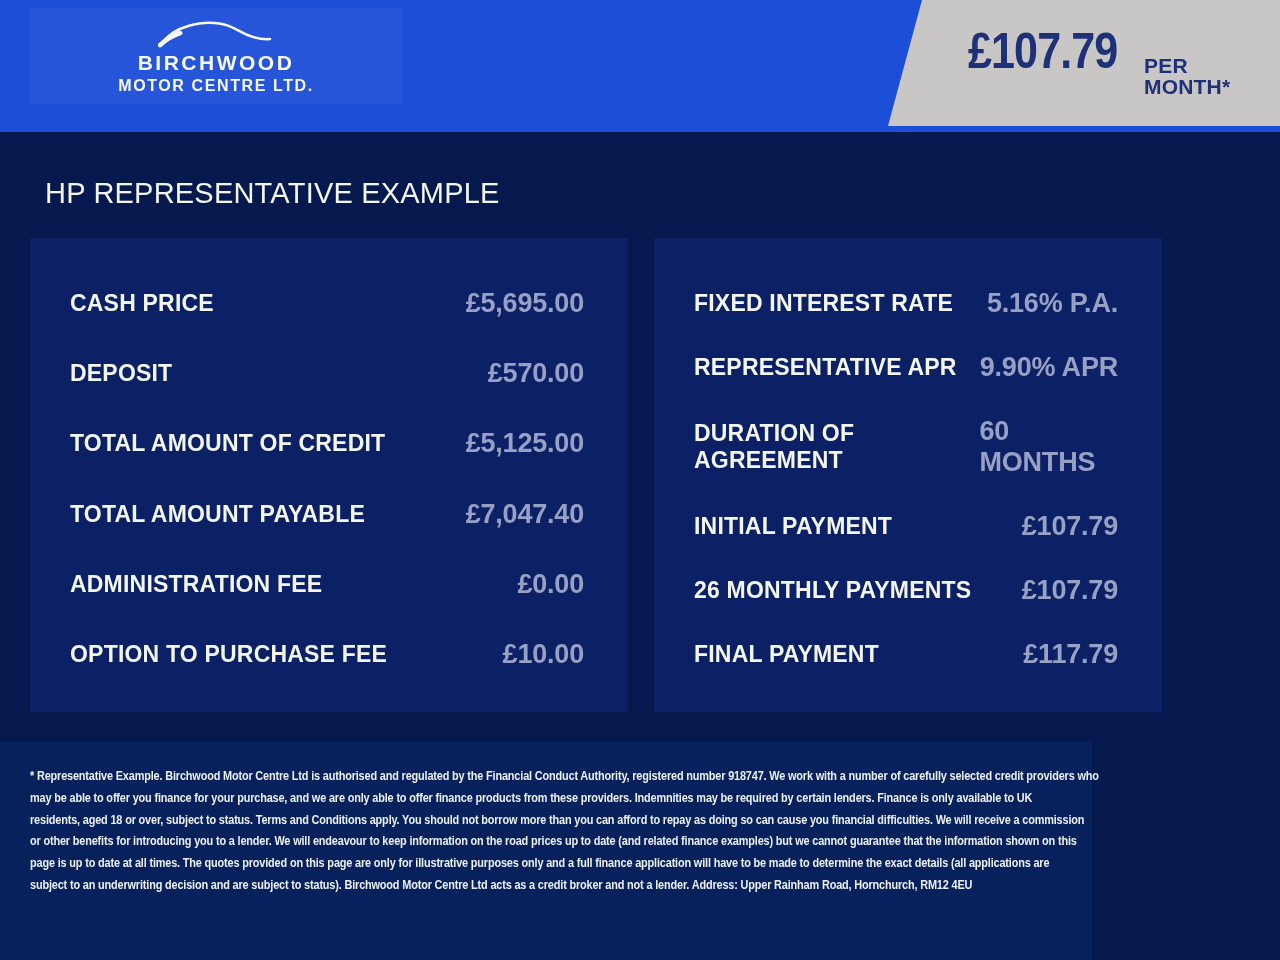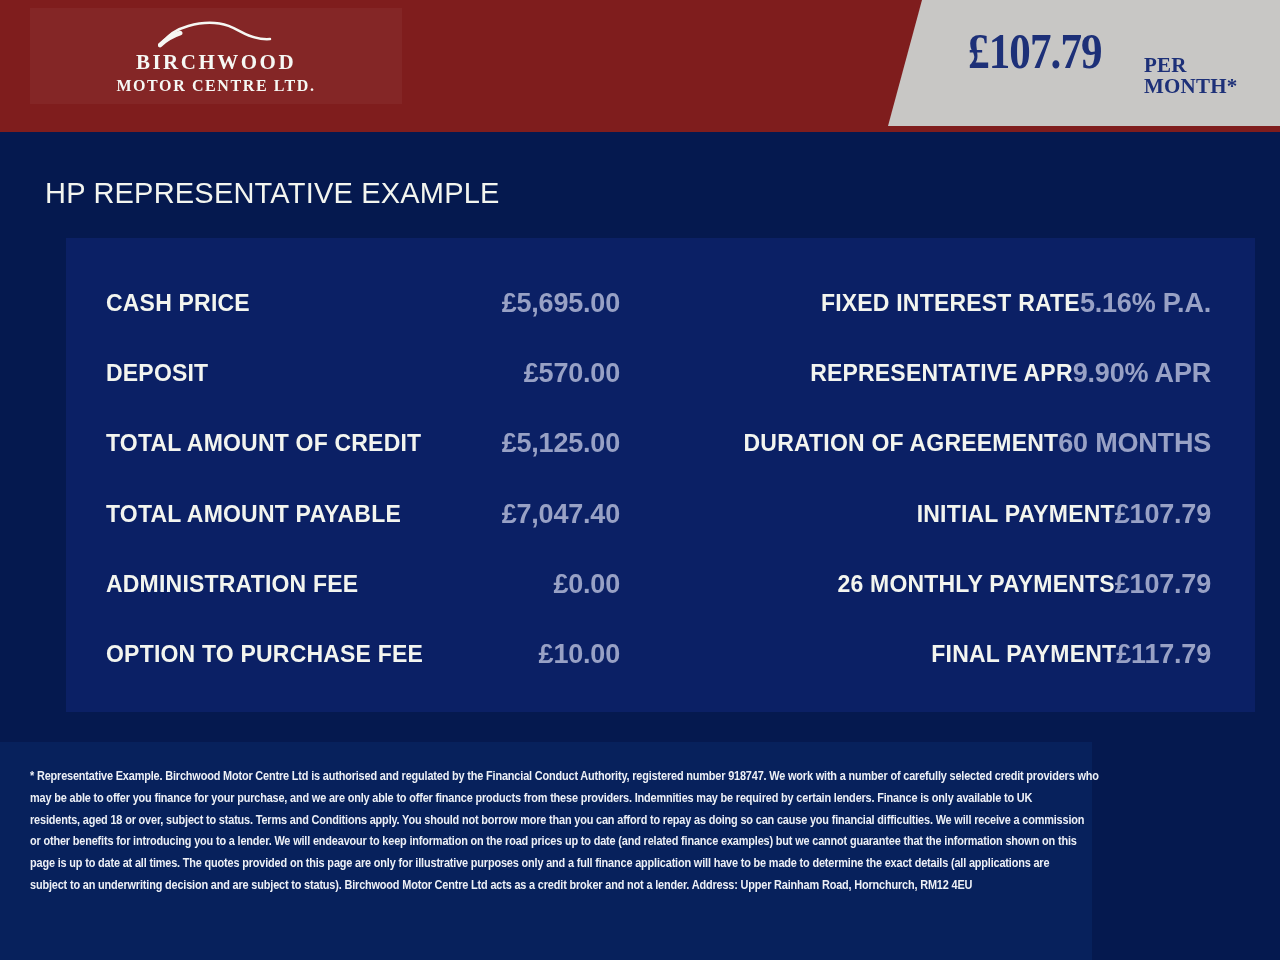--- a/index.html
+++ b/index.html
@@ -1,21 +1,21 @@
 <!DOCTYPE html>
 <html><head>
 <meta charset="utf-8">
 <style>
   html,body{margin:0;padding:0}
   body{
     width:1280px;height:960px;position:relative;overflow:hidden;
     font-family:"Liberation Sans",sans-serif;background:#05194f;
   }
   
-  .header{position:absolute;top:0;left:0;width:1280px;height:132px;background:#7f1d1d;font-family:Liberation Serif, serif;}
+  .header{position:absolute;top:0;left:0;width:1280px;height:132px;background:#1d4ed8;}
   .logo{
     position:absolute;left:30px;top:8px;width:372px;height:96px;
     background:rgba(255,255,255,0.045);
     display:flex;flex-direction:column;align-items:center;justify-content:center;
   }
   .car{width:116px;height:32px;margin-bottom:1px;}
   .logo-name{color:#f6f8f4;font-weight:bold;font-size:21px;letter-spacing:2.5px;line-height:23px;}
   .logo-sub{color:#f6f8f4;font-weight:bold;font-size:16px;letter-spacing:1.6px;margin-top:3px;}
   .wedge{
     position:absolute;top:0;right:0;width:392px;height:126px;background:#c8c7c5;
@@ -34,22 +34,22 @@
   .main{position:absolute;top:132px;left:0;width:1280px;height:610px;background:#05194f;}
   .page-title{
     position:absolute;left:32px;top:164px;margin:13px;
     font-size:29px;font-weight:normal;color:#f3f5ef;letter-spacing:0.2px;
   }
   .panel{
     position:absolute;top:238px;height:474px;background:#0b2065;box-sizing:border-box;
     display:flex;flex-direction:column;justify-content:space-between;
     padding:50px 44px 42px 40px;
   }
-  .panel.left{left:30px;width:598px;margin-left:36px;}
-  .panel.right{left:654px;width:601px;align-items:flex-end;}
+  .panel.left{left:30px;width:598px;}
+  .panel.right{left:654px;width:508px;}
   .row{display:flex;justify-content:space-between;align-items:center;}
   .lbl{font-size:23px;font-weight:bold;color:#f3f5ef;letter-spacing:0.2px;}
   .val{font-size:27px;font-weight:bold;color:#98a1c5;letter-spacing:-0.2px;}
   
   .footer{position:absolute;top:742px;left:0;width:1092px;height:218px;background:#07215c;}
   .disclaimer{position:absolute;left:30px;top:23px;}
   .dline{
     white-space:nowrap;font-size:13px;font-weight:bold;color:#edf0f6;
     line-height:21.8px;letter-spacing:-0.2px;
     transform:scaleX(0.84);transform-origin:0 50%;

